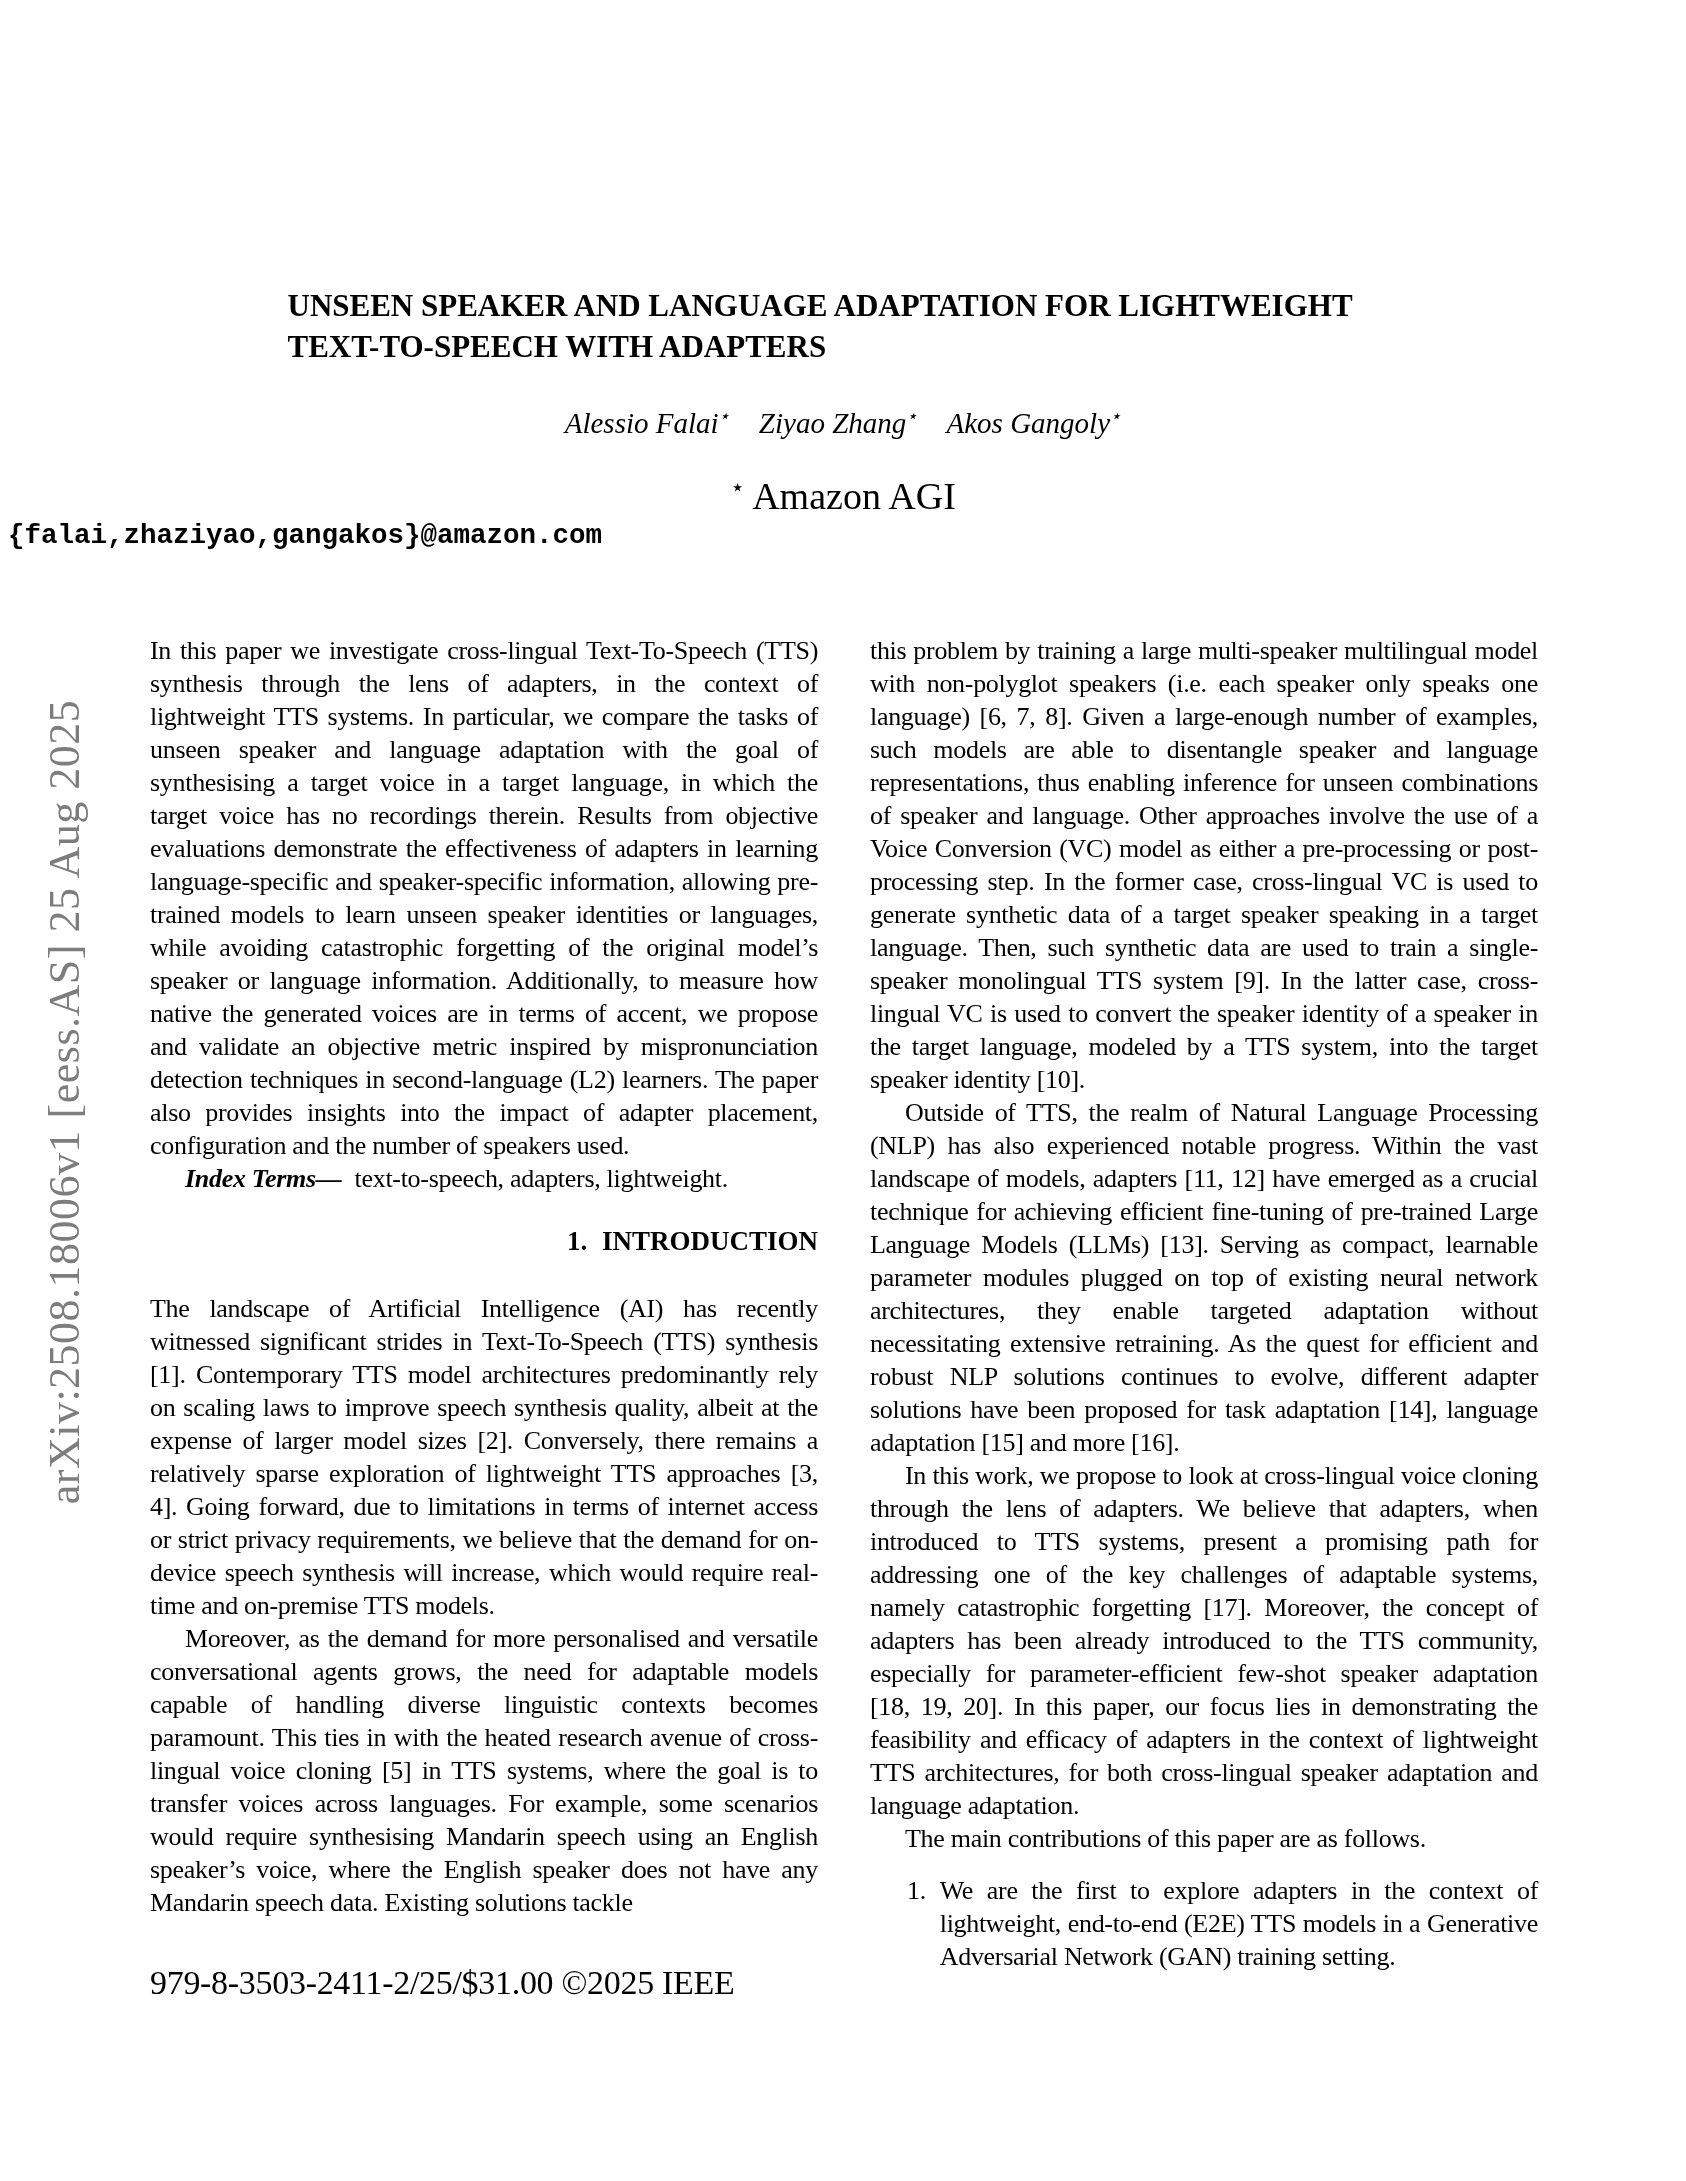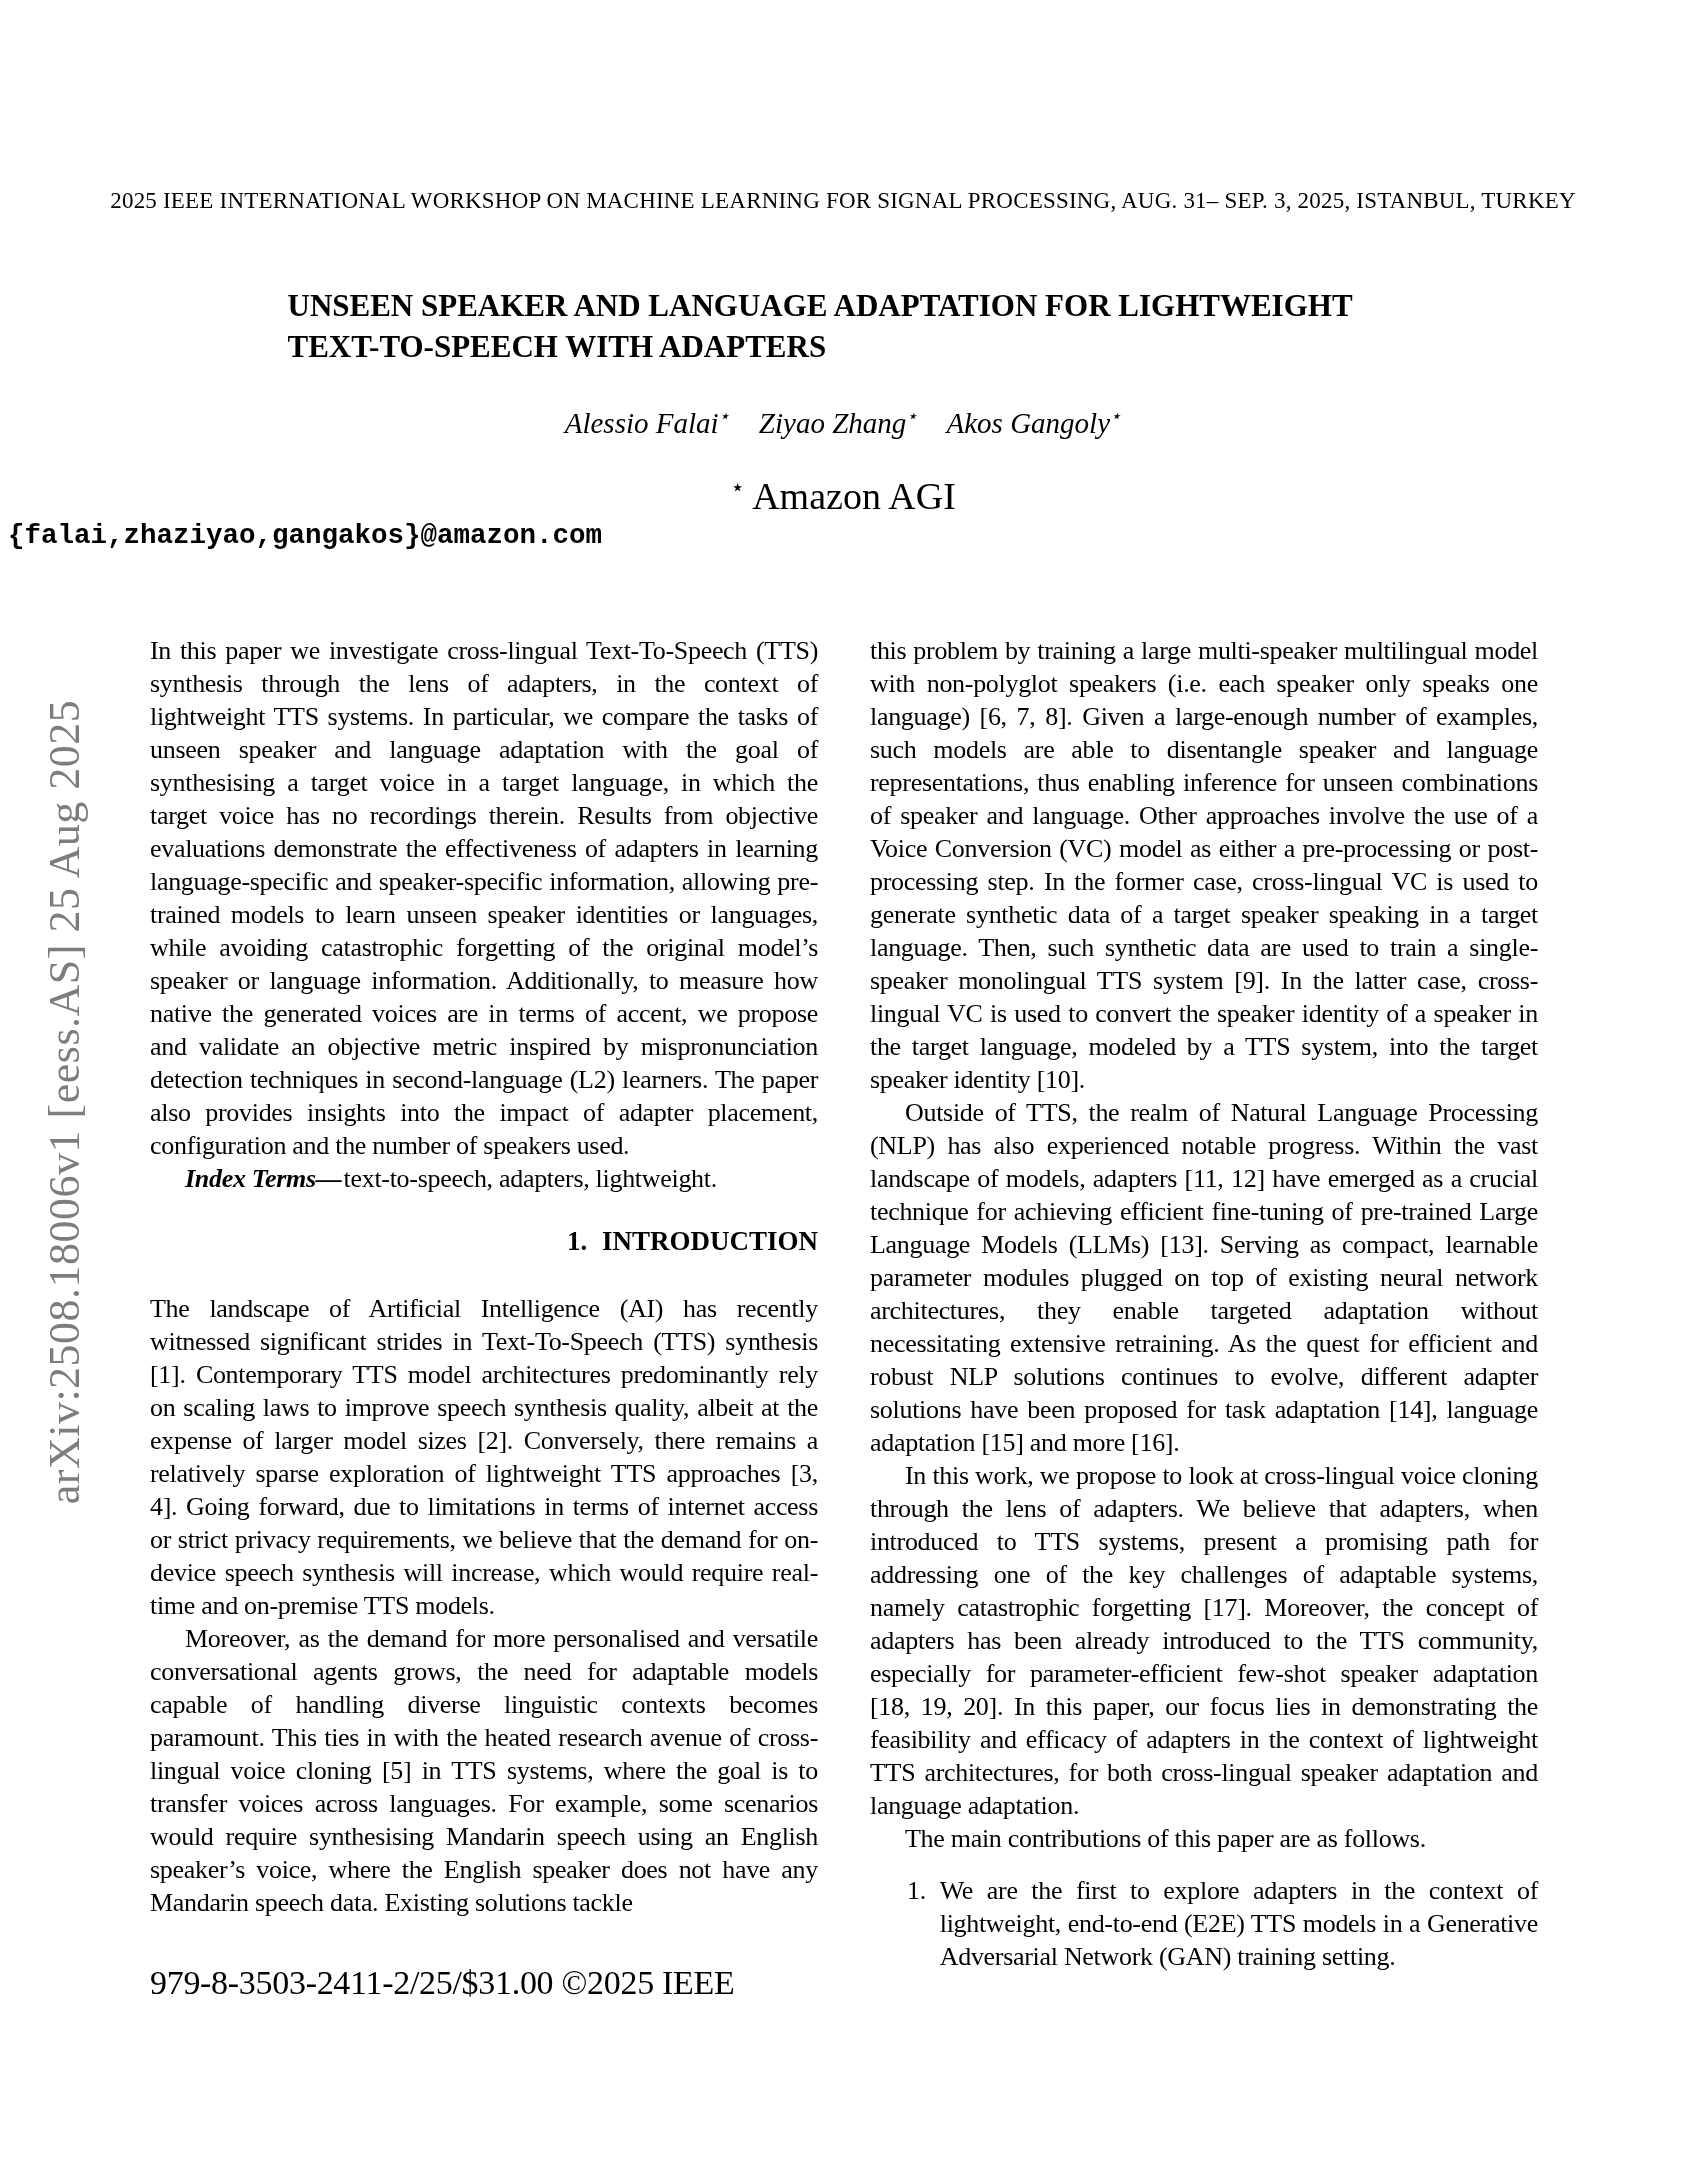--- a/index.html
+++ b/index.html
@@ -100,21 +100,21 @@
     margin: 5.5px 0 13px 0;
     letter-spacing: 0;
   }
   p.para { margin: 0; }
   p.indent { text-indent: 35px; }
   .index-terms {
     margin-top: 13.8px;
     text-indent: 35px;
   }
   .it-label { font-weight: bold; font-style: italic; }
-  .it-terms { margin-left: 2px; }
+  .it-terms { margin-left: 13px; }
   .section-heading {
     text-align: right;
     font-weight: bold;
     font-size: 27px;
     margin: 30px 0 34px 0;
     letter-spacing: 0;
   }
   .section-heading .sec-num { margin-right: 14.7px; }
   .contrib-intro { text-indent: 35px; }
   .contrib-list { margin-top: 19px; }
@@ -138,21 +138,20 @@
     letter-spacing: -0.3px;
   }
 </style>
 </head>
 <body>
 
 <div class="page">
 
   <div class="watermark">arXiv:2508.18006v1  [eess.AS]  25 Aug 2025</div>
 
-  <div class="conf-header">2025 IEEE INTERNATIONAL WORKSHOP ON MACHINE LEARNING FOR SIGNAL PROCESSING, AUG. 31– SEP. 3, 2025, ISTANBUL, TURKEY</div>
 
   <div class="paper-title">UNSEEN SPEAKER AND LANGUAGE ADAPTATION FOR LIGHTWEIGHT TEXT-TO-SPEECH WITH ADAPTERS</div>
 
   <div class="authors">
     <span>
       <span>Alessio Falai</span><sup class="mark">⋆</sup>
     </span>
     <span>
       <span>Ziyao Zhang</span><sup class="mark">⋆</sup>
     </span>

